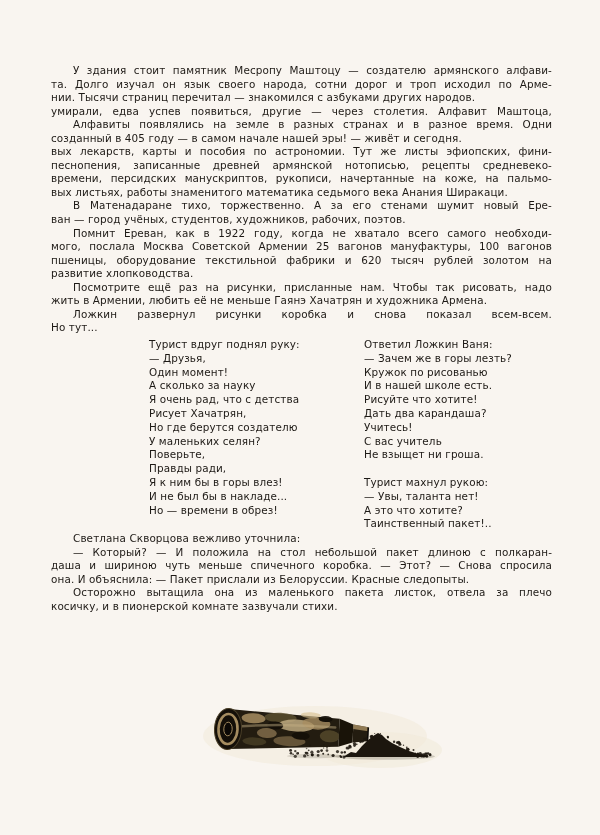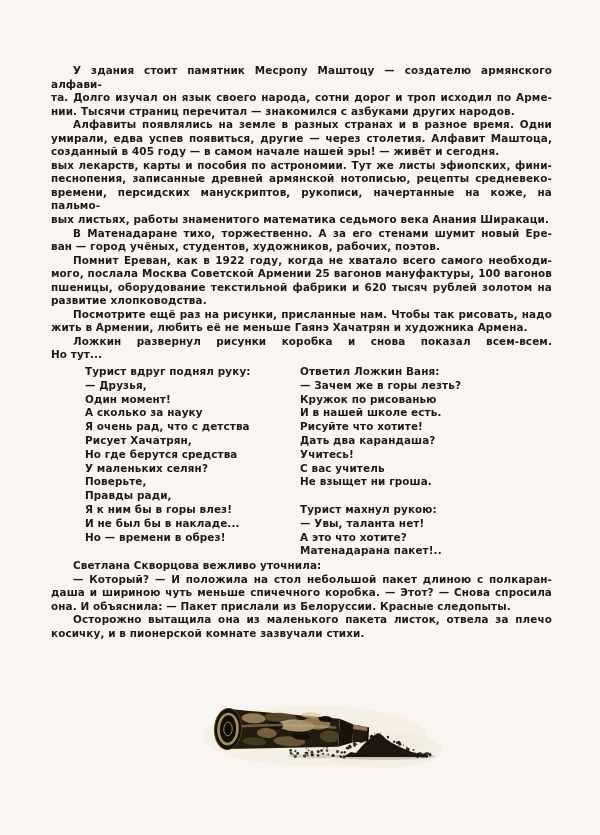--- a/index.html
+++ b/index.html
@@ -14,32 +14,32 @@
     --powder:#1c160e;
     --powder-gray:#7a7263;
   }
   html,body{margin:0;padding:0;}
   body{width:600px;height:835px;background:var(--paper);}
   .page{
     position:relative;width:600px;height:835px;overflow:hidden;
     background:var(--paper);color:var(--ink);
     font-family:"DejaVu Sans","Liberation Sans",sans-serif;
   }
-  .content{position:absolute;left:51px;top:64px;width:501px;font-weight:bold;}
+  .content{position:absolute;left:51px;top:64px;width:501px;}
   .para{margin:0;}
   .line{
     font-size:10.4px;line-height:13.55px;letter-spacing:0.12px;
     text-align:justify;text-align-last:justify;
     overflow:hidden;white-space:normal;
   }
   .line.last{text-align-last:left;}
   .line.indent{text-indent:22px;}
   .verse{display:flex;margin:3px 0 1px 0;}
   .verse-col{display:block;}
-  .verse-col.left{margin-left:34px;width:215px;flex:0 0 auto;}
+  .verse-col.left{margin-left:98px;width:215px;flex:0 0 auto;}
   .verse-col.right{flex:1 1 auto;}
   .vline{
     font-size:10.4px;line-height:13.8px;height:13.8px;
     letter-spacing:0.12px;white-space:nowrap;
   }
   .illustration{position:absolute;left:195px;top:688px;width:250px;height:102px;}
   .illustration svg{display:block;width:250px;height:102px;}
 </style>
 </head>
 <body>
@@ -47,22 +47,22 @@
 <div class="page">
   <div class="content">
 
     <div id="prose-top">
         <div class="para">
           <div class="line indent">У здания стоит памятник Месропу Маштоцу — создателю армянского алфави-</div>
           <div class="line">та. Долго изучал он язык своего народа, сотни дорог и троп исходил по Арме-</div>
           <div class="line last">нии. Тысячи страниц перечитал — знакомился с азбуками других народов.</div>
         </div>
         <div class="para">
+          <div class="line">умирали, едва успев появиться, другие — через столетия. Алфавит Маштоца,</div>
           <div class="line indent">Алфавиты появлялись на земле в разных странах и в разное время. Одни</div>
-          <div class="line">умирали, едва успев появиться, другие — через столетия. Алфавит Маштоца,</div>
           <div class="line last">созданный в 405 году — в самом начале нашей эры! — живёт и сегодня.</div>
         </div>
         <div class="para">
           <div class="line">вых лекарств, карты и пособия по астрономии. Тут же листы эфиопских, фини-</div>
           <div class="line">песнопения, записанные древней армянской нотописью, рецепты средневеко-</div>
           <div class="line">времени, персидских манускриптов, рукописи, начертанные на коже, на пальмо-</div>
           <div class="line last">вых листьях, работы знаменитого математика седьмого века Анания Ширакаци.</div>
         </div>
         <div class="para">
           <div class="line indent">В Матенадаране тихо, торжественно. А за его стенами шумит новый Ере-</div>
@@ -85,21 +85,21 @@
       </div>
 
     <div class="verse">
       <div class="verse-col left" id="verse-left">
           <div class="vline">Турист вдруг поднял руку:</div>
           <div class="vline">— Друзья,</div>
           <div class="vline">Один момент!</div>
           <div class="vline">А сколько за науку</div>
           <div class="vline">Я очень рад, что с детства</div>
           <div class="vline">Рисует Хачатрян,</div>
-          <div class="vline">Но где берутся средства</div>
+          <div class="vline">Но где берутся создателю</div>
           <div class="vline">У маленьких селян?</div>
           <div class="vline">Поверьте,</div>
           <div class="vline">Правды ради,</div>
           <div class="vline">Я к ним бы в горы влез!</div>
           <div class="vline">И не был бы в накладе...</div>
           <div class="vline">Но — времени в обрез!</div>
         </div>
       <div class="verse-col right" id="verse-right">
           <div class="vline">Ответил Ложкин Ваня:</div>
           <div class="vline">— Зачем же в горы лезть?</div>
@@ -107,21 +107,21 @@
           <div class="vline">И в нашей школе есть.</div>
           <div class="vline">Рисуйте что хотите!</div>
           <div class="vline">Дать два карандаша?</div>
           <div class="vline">Учитесь!</div>
           <div class="vline">С вас учитель</div>
           <div class="vline">Не взыщет ни гроша.</div>
           <div class="vline">&nbsp;</div>
           <div class="vline">Турист махнул рукою:</div>
           <div class="vline">— Увы, таланта нет!</div>
           <div class="vline">А это что хотите?</div>
-          <div class="vline">Матенадарана пакет!..</div>
+          <div class="vline">Таинственный пакет!..</div>
         </div>
     </div>
 
     <div id="prose-bottom">
         <div class="para">
           <div class="line last indent">Светлана Скворцова вежливо уточнила:</div>
         </div>
         <div class="para">
           <div class="line indent">— Который? — И положила на стол небольшой пакет длиною с полкаран-</div>
           <div class="line">даша и шириною чуть меньше спичечного коробка. — Этот? — Снова спросила</div>

